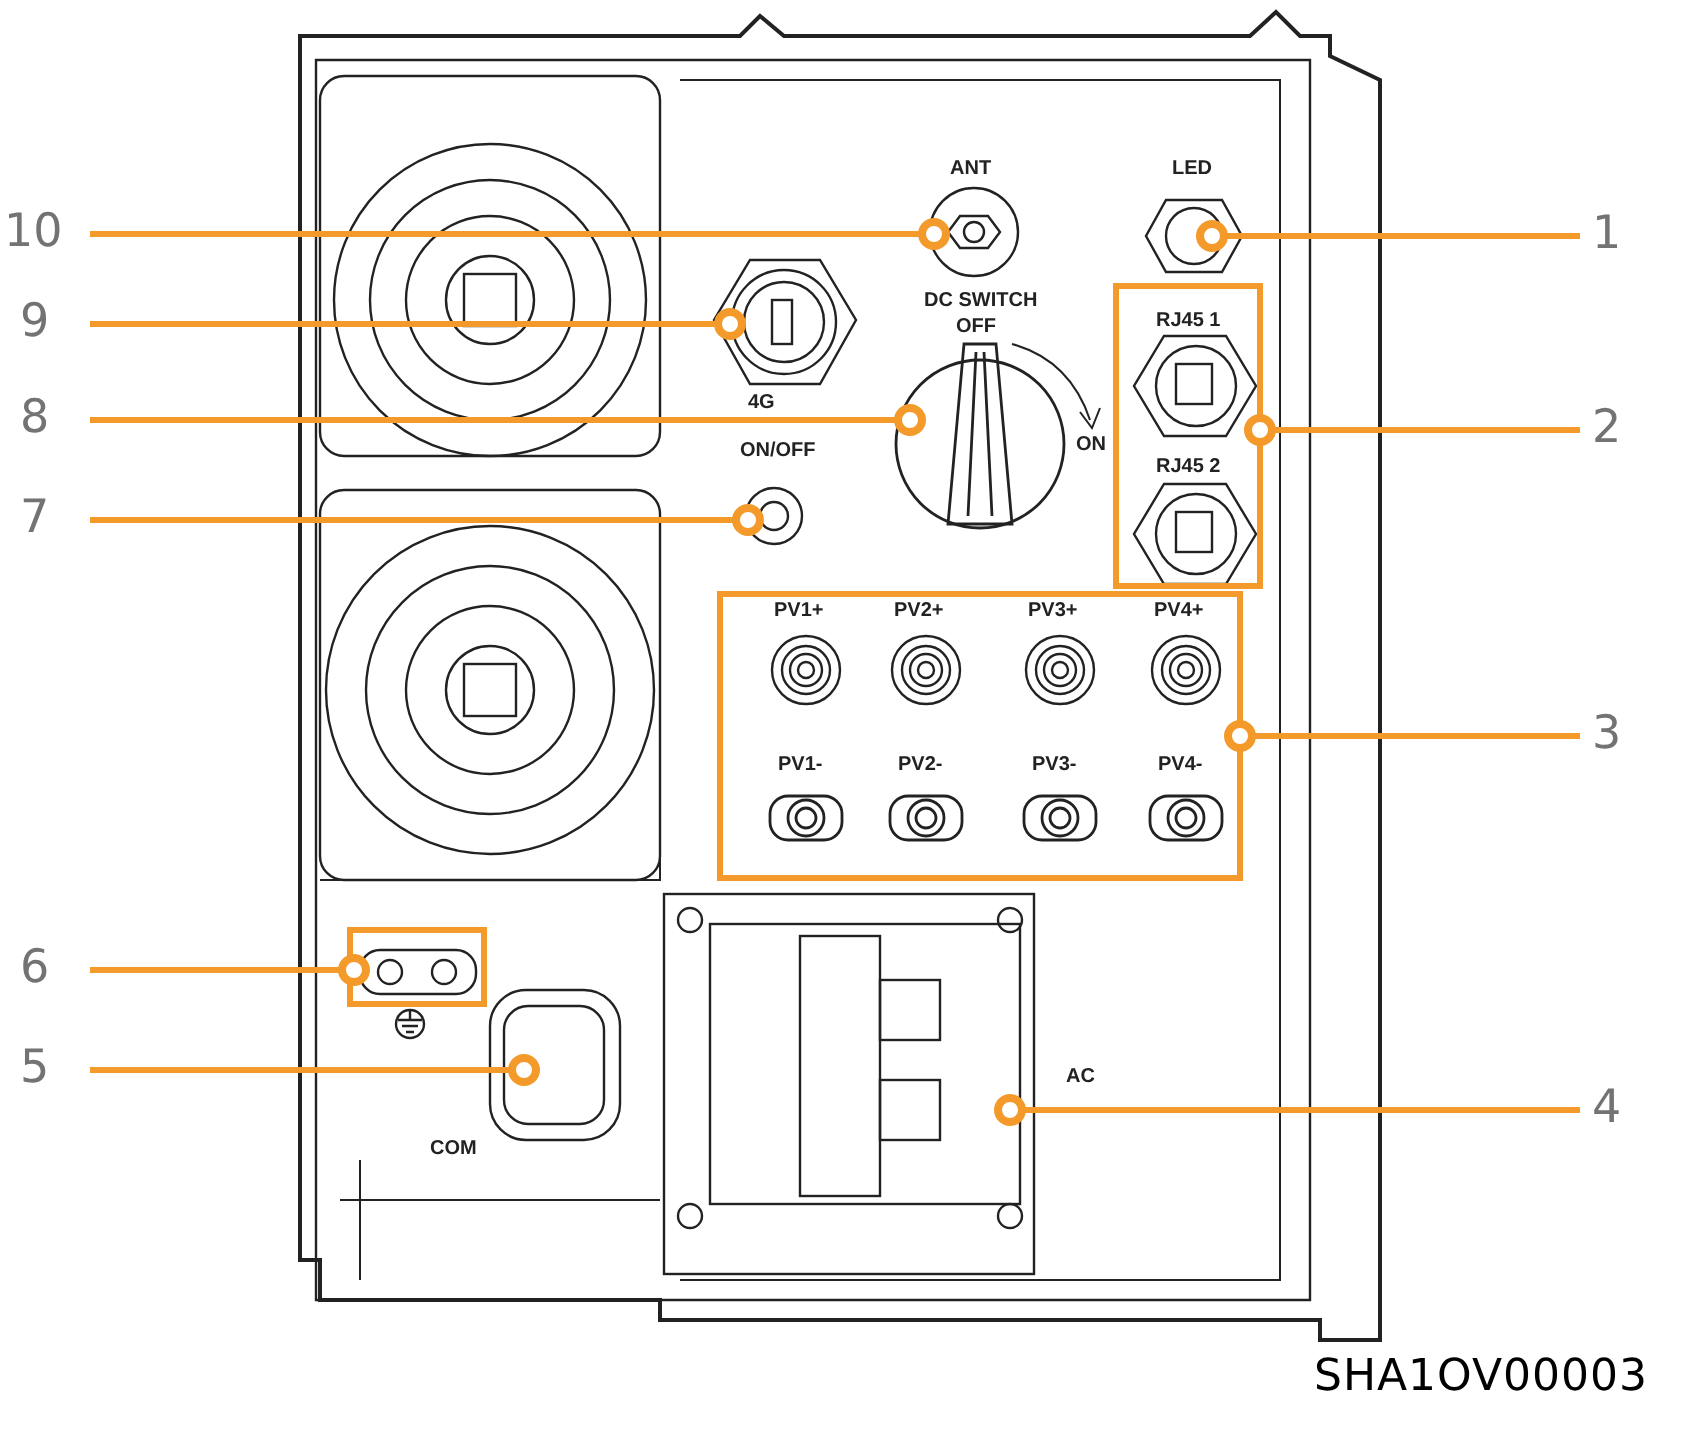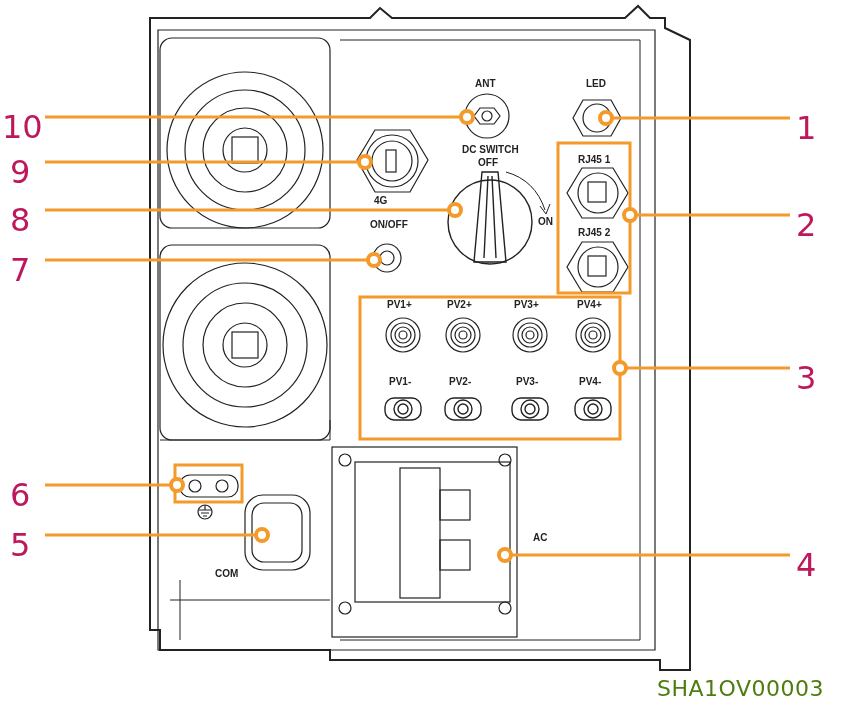--- a/index.html
+++ b/index.html
@@ -1,19 +1,19 @@
 <!DOCTYPE html>
 <html><head>
 <meta charset="utf-8">
 <style>
   html,body{margin:0;padding:0;background:#fff;}
   body{width:849px;height:723px;position:relative;overflow:hidden;font-family:"Liberation Sans",sans-serif;}
   #diagram{position:absolute;left:0;top:0;}
-  .num{position:absolute;font-family:"DejaVu Sans",sans-serif;font-size:32px;color:#be185d;line-height:30px;margin-top:11px;}
-  .code{position:absolute;left:657px;top:676px;font-family:"DejaVu Sans",sans-serif;font-size:22px;color:#4d7c0f;letter-spacing:0.5px;}
+  .num{position:absolute;font-family:"DejaVu Sans",sans-serif;font-size:23px;color:#737373;line-height:30px;}
+  .code{position:absolute;left:657px;top:676px;font-family:"DejaVu Sans",sans-serif;font-size:22px;color:#000000;letter-spacing:0.5px;}
   .lbl{font-family:"Liberation Sans",sans-serif;font-weight:bold;font-size:10px;fill:#222;}
 </style>
 </head>
 <body>
 
 <svg id="diagram" width="849" height="723" viewBox="0 0 849 723">
 
   <g fill="none" stroke="#222" stroke-width="2">
     <path d="M150 18 L370 18 L380 8 L392 18 L625 18 L638 6 L650 18 L665 18 L665 28 L690 40 L690 670 L660 670 L660 660 L330 660 L330 650 L160 650 L160 630 L150 630 Z"></path>
     <path d="M158 30 L655 30 L655 650 L158 650 Z" stroke-width="1.2"></path>

